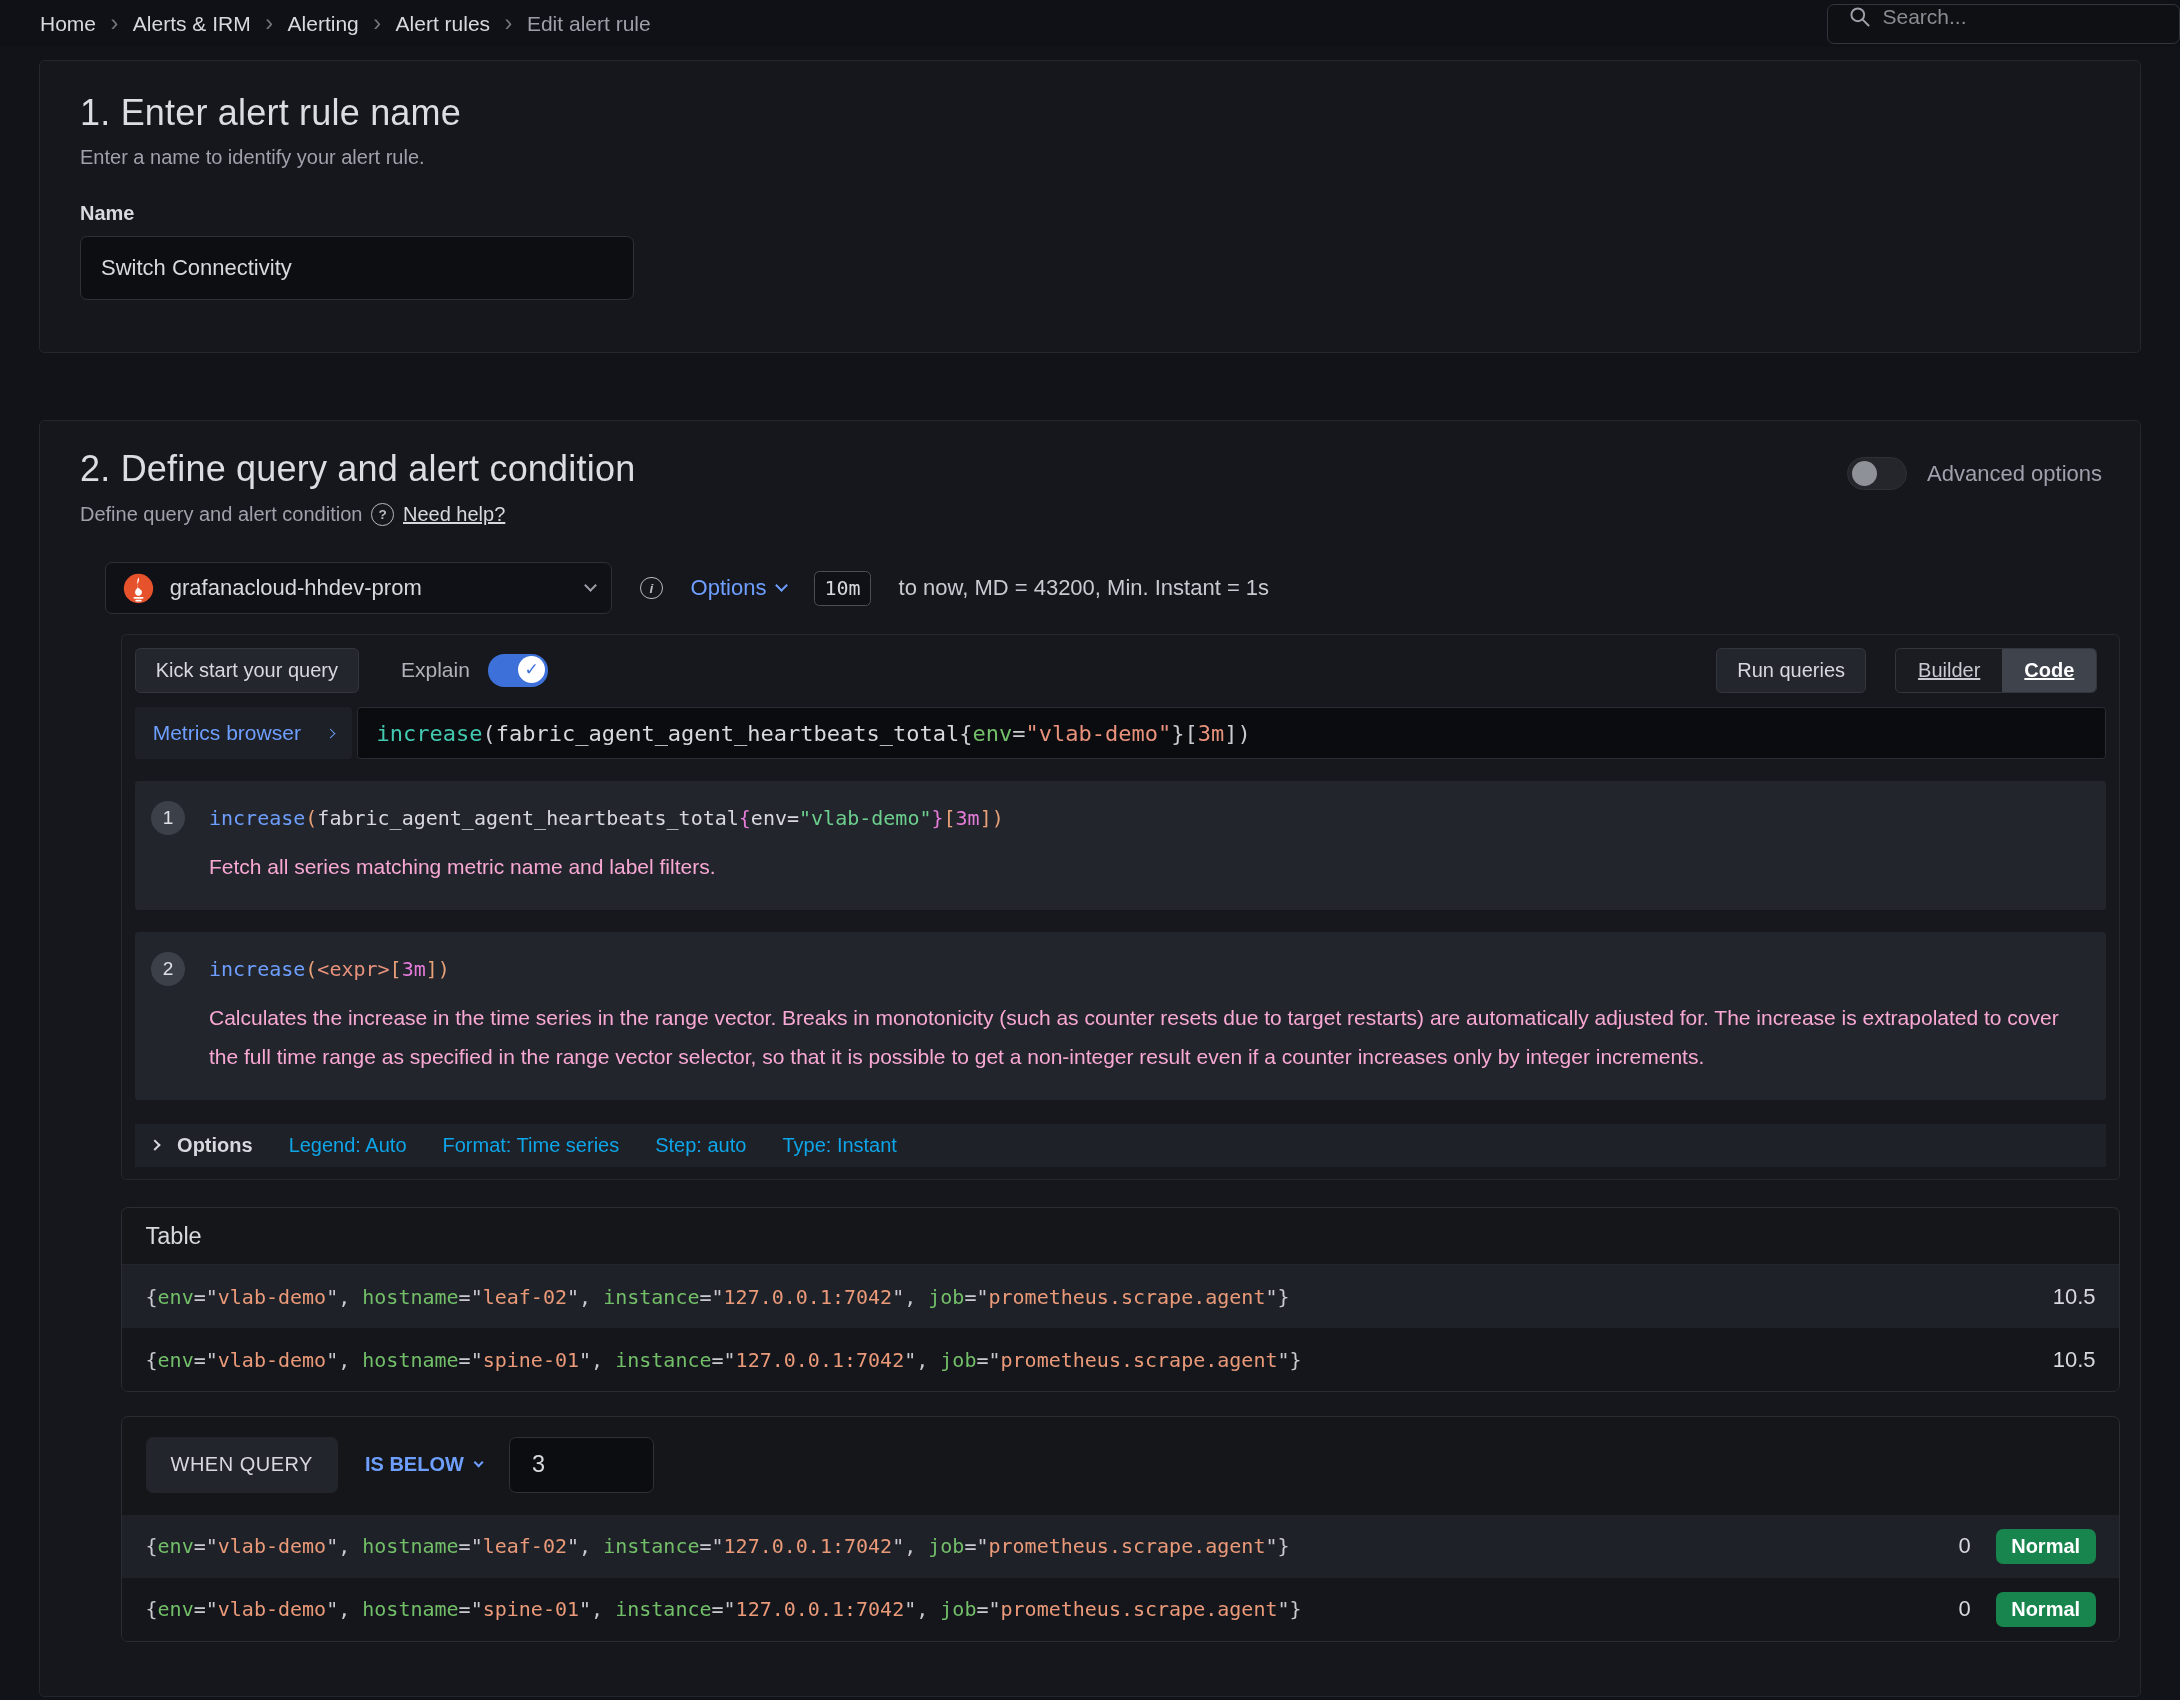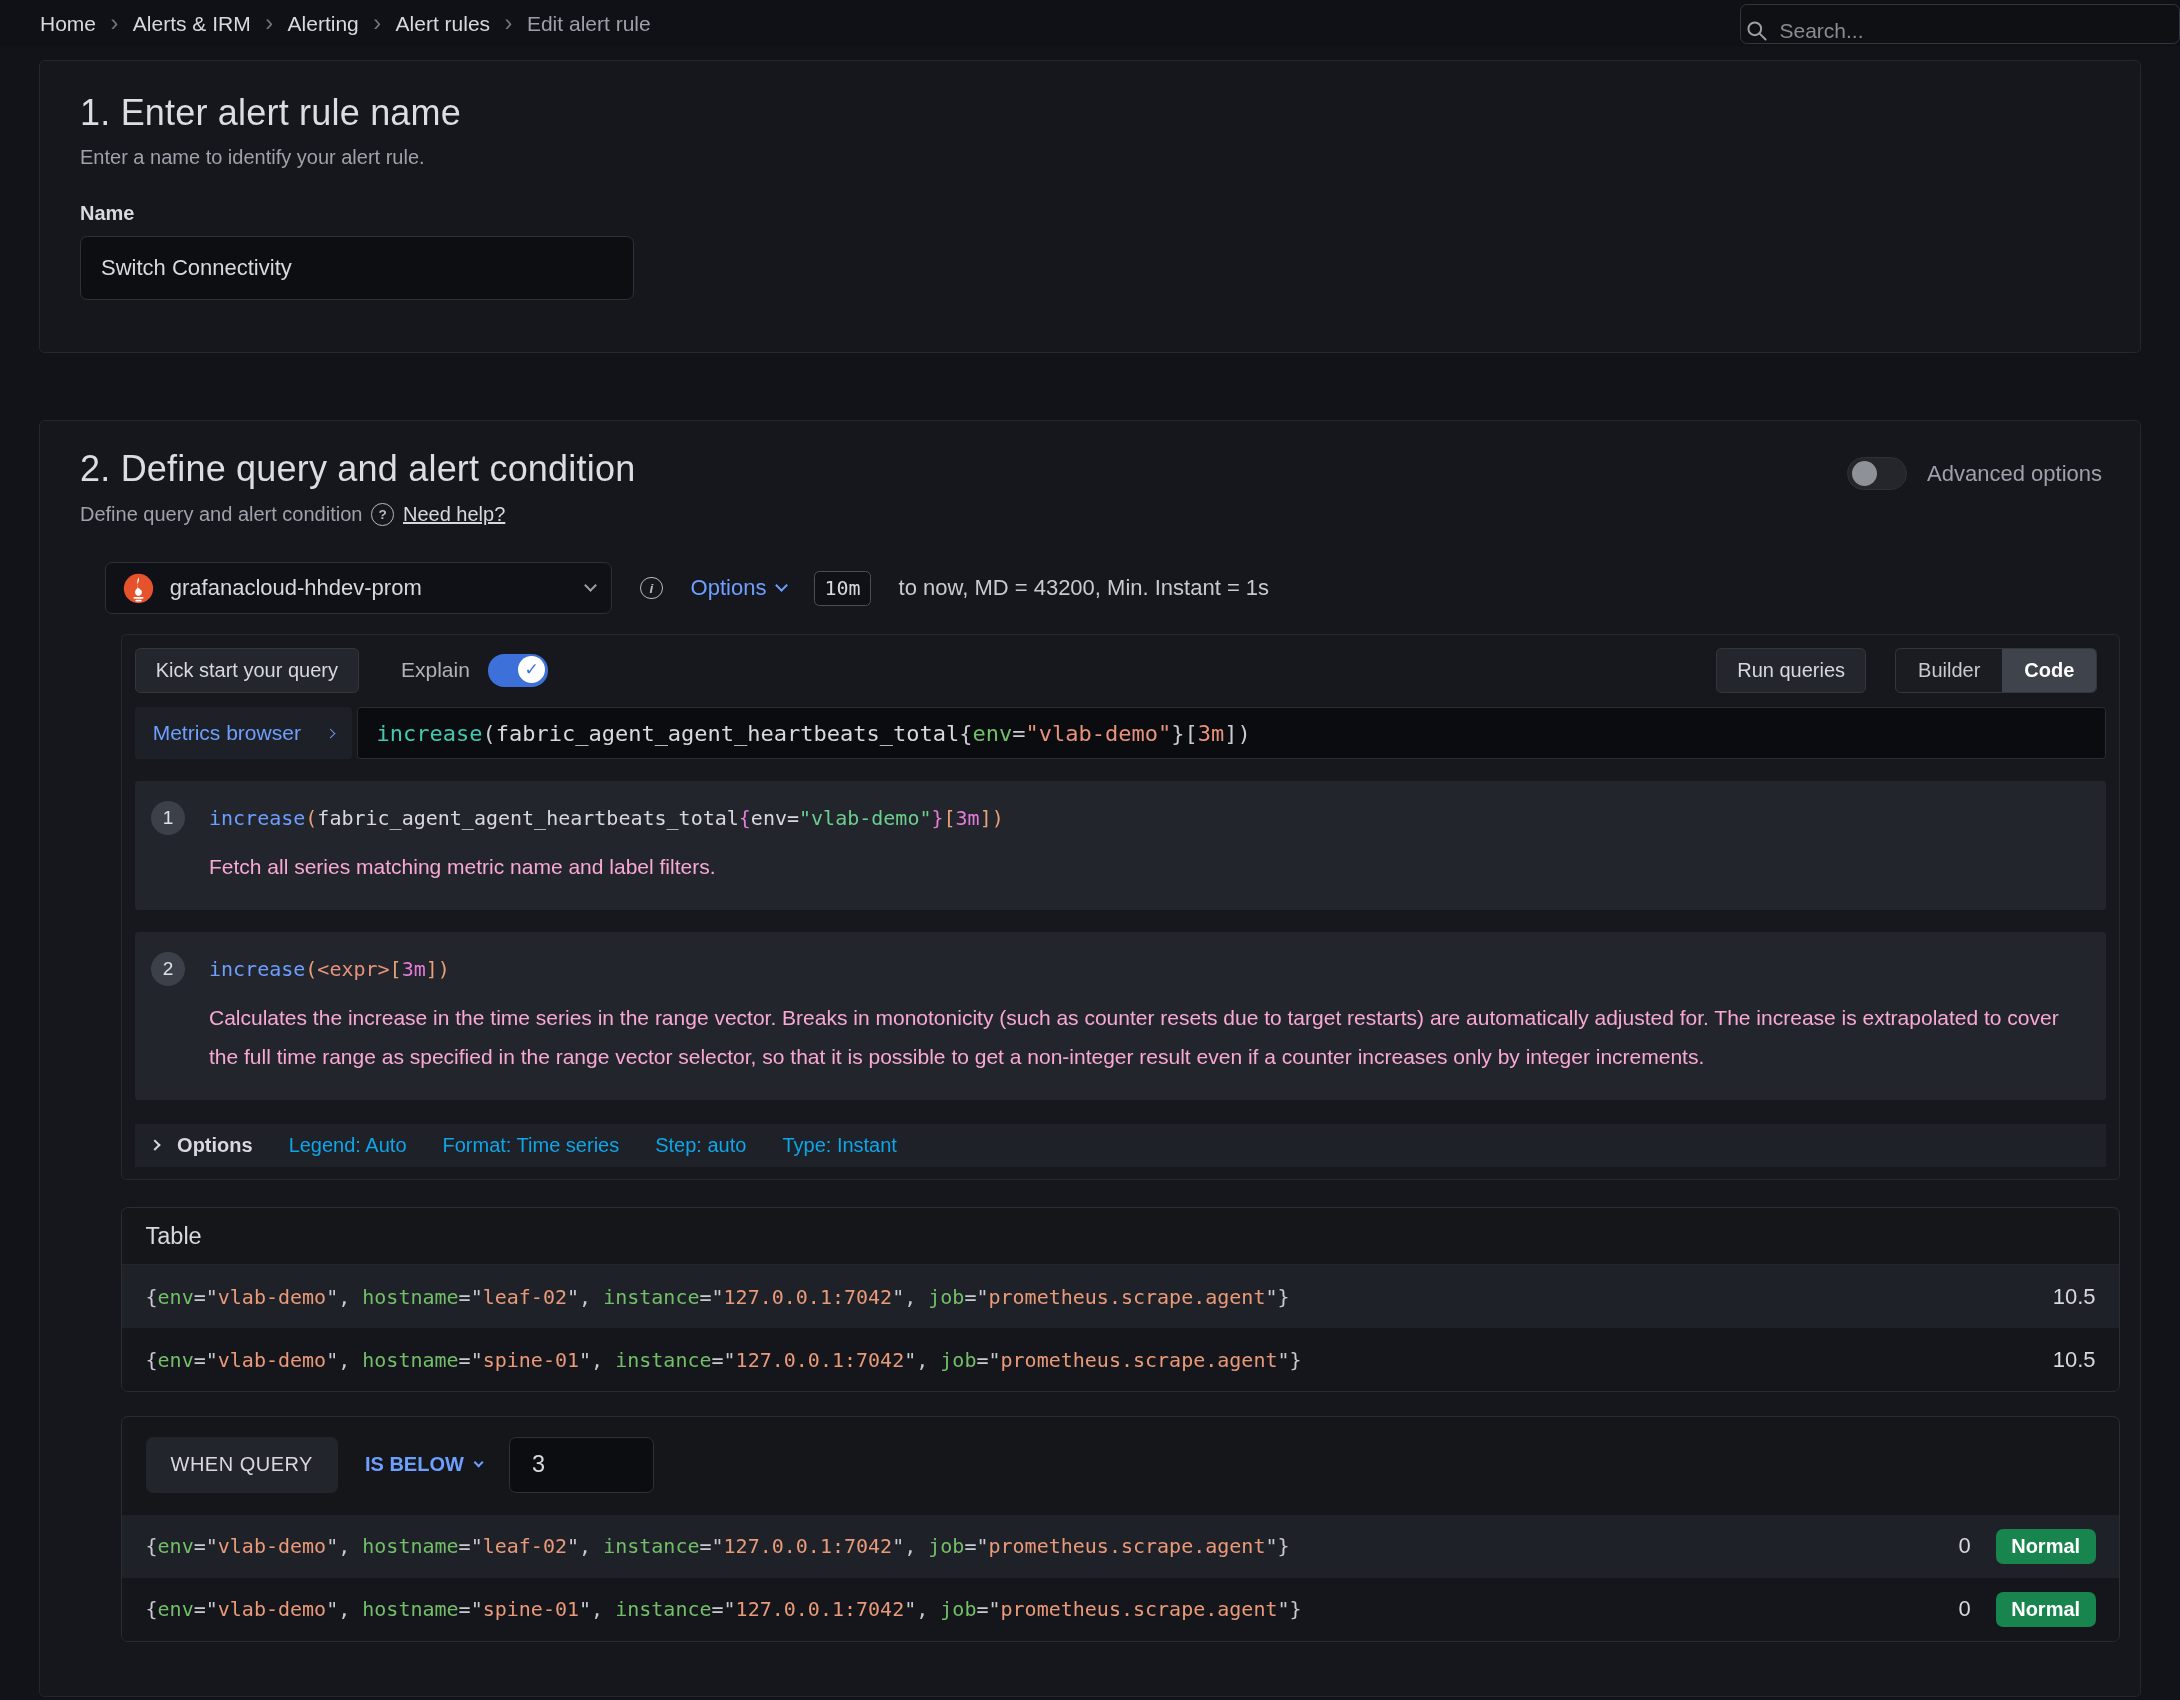--- a/index.html
+++ b/index.html
@@ -11,23 +11,23 @@
   }
   .mono { font-family:"DejaVu Sans Mono","Liberation Mono",monospace; }
 
   
   .topbar { position:relative; height:47px; display:flex; align-items:center;
     padding-left:40px; background:#0f1116; }
   .crumbs { display:flex; align-items:center; gap:14.5px; font-size:21px; }
   .crumb { color:#d8d9df; cursor:pointer; }
   .crumb-sep { color:#73757e; font-size:23.5px; line-height:1; }
   .crumb-current { color:#9d9fa9; }
-  .searchbox { position:absolute; right:0; top:3.6px; width:440px; height:40px;
+  .searchbox { position:absolute; right:0; top:3.6px; width:353px; height:40px;
     border:0.9px solid #34363e; border-radius:7.2px; background:#0e1014;
-    display:flex; align-items:flex-end; gap:11px; padding:0 4px; }
+    display:flex; align-items:flex-start; gap:11px; padding:0 20px; }
   .searchbox input { flex:1; background:transparent; border:none; outline:none;
     color:#d8d9df; font-size:21px; font-family:inherit; }
   .searchbox input::placeholder { color:#8a8c94; }
 
   
   .content { padding:0 39px; }
   .panel { border:0.9px solid #25272e; border-radius:5.4px; background:#15171d; }
   .panel-1 { margin-top:12.7px; padding:31px 40px 52px; }
   .panel-2 { margin-top:67px; padding:27px 20px 54px 40px; min-height:1266px; }
 
@@ -77,21 +77,21 @@
   .toolbar { display:flex; align-items:center; }
   .btn { height:45px; display:inline-flex; align-items:center; gap:11px;
     background:#24262d; border:0.9px solid #34363e; border-radius:5.4px;
     color:#d8d9df; font-size:20px; padding:0 20px; cursor:pointer; white-space:nowrap; }
   .explain-wrap { display:flex; align-items:center; gap:18px; margin-left:42px; }
   .explain-label { font-size:21px; color:#b0b2ba; }
   .toolbar-spacer { flex:1; }
   .seg-group { display:flex; align-items:center; height:45px; border:0.9px solid #34363e;
     border-radius:5.4px; overflow:hidden; background:#1a1c22; margin-left:29px; margin-right:9px; }
   .seg { padding:0 22px; font-size:20px; color:#c9cad1; height:100%;
-    display:flex; align-items:center; cursor:pointer; }
+    display:flex; align-items:center; cursor:pointer;text-decoration:underline; }
   .seg-active { background:#3f434c; color:#ffffff; font-weight:600; }
 
   .query-row { margin-top:14.5px; display:flex; align-items:stretch; gap:5.4px; }
   .mb-chip { background:#1d2026; border-radius:3.6px; display:flex; align-items:center;
     gap:26px; padding:0 18px; color:#6e9fff; font-size:21px; cursor:pointer; white-space:nowrap; }
   .code-field { flex:1; background:#0b0c10; border:0.9px solid #2a2c33; border-radius:3.6px;
     display:flex; align-items:center; padding:0 18px; font-size:22px; height:52px; }
 
   .explain-block { margin-top:22px; background:#22252c; border-radius:3.6px;
     padding:20px 25px 23.5px 16.3px; display:grid; grid-template-columns:36px 1fr; column-gap:22px; }

